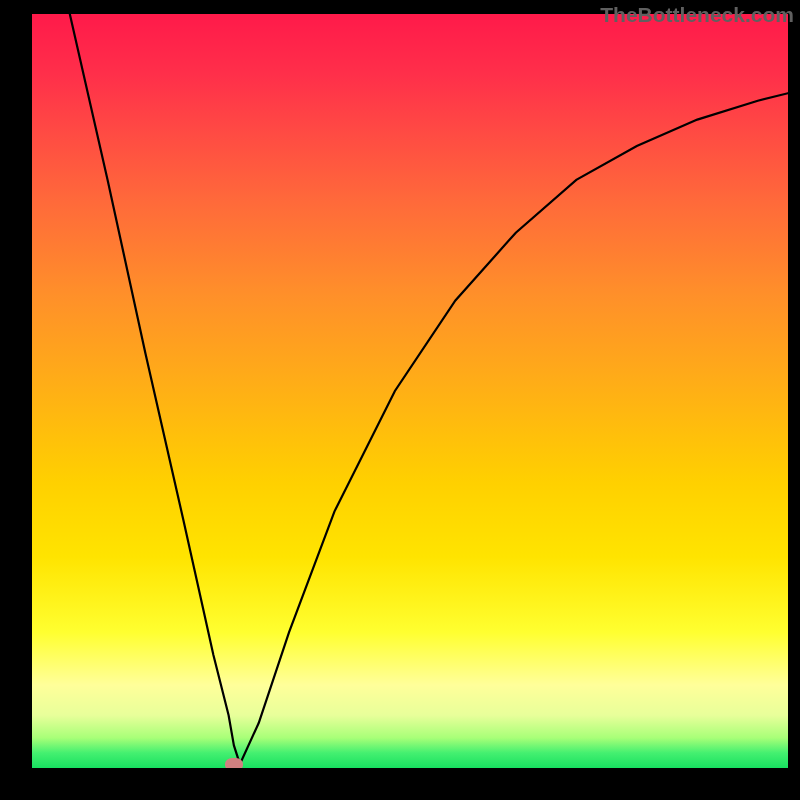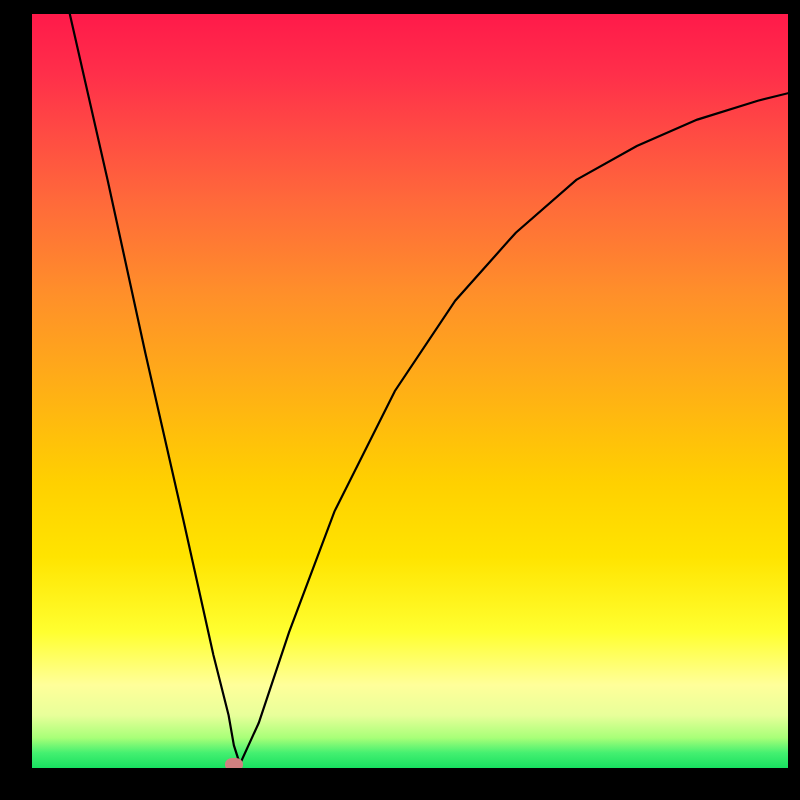--- a/index.html
+++ b/index.html
@@ -31,13 +31,14 @@
 <div class="frame">
   <div class="plot">
 
     <svg class="curve" viewBox="0 0 756 754" preserveAspectRatio="none">
       <path id="curve-path" d="M37.8 0.0 L75.6 165.9 L113.4 339.3 L151.2 505.2 L166.3 573.0 L181.4 640.9 L196.6 701.2 L201.9 731.4 L207.9 750.2 L226.8 708.8 L257.0 618.3 L302.4 497.6 L362.9 377.0 L423.4 286.5 L483.8 218.7 L544.3 165.9 L604.8 132.0 L665.3 105.6 L725.8 86.7 L756.0 79.2" fill="none" stroke="#000" stroke-width="2.2" stroke-linecap="round"></path>
     </svg>
 
     <div class="dot" style="left: 192.852px; top: 744.23px;"></div>
   </div>
 
+  <div class="watermark">TheBottleneck.com</div>
 </div>
 
 </body></html>

